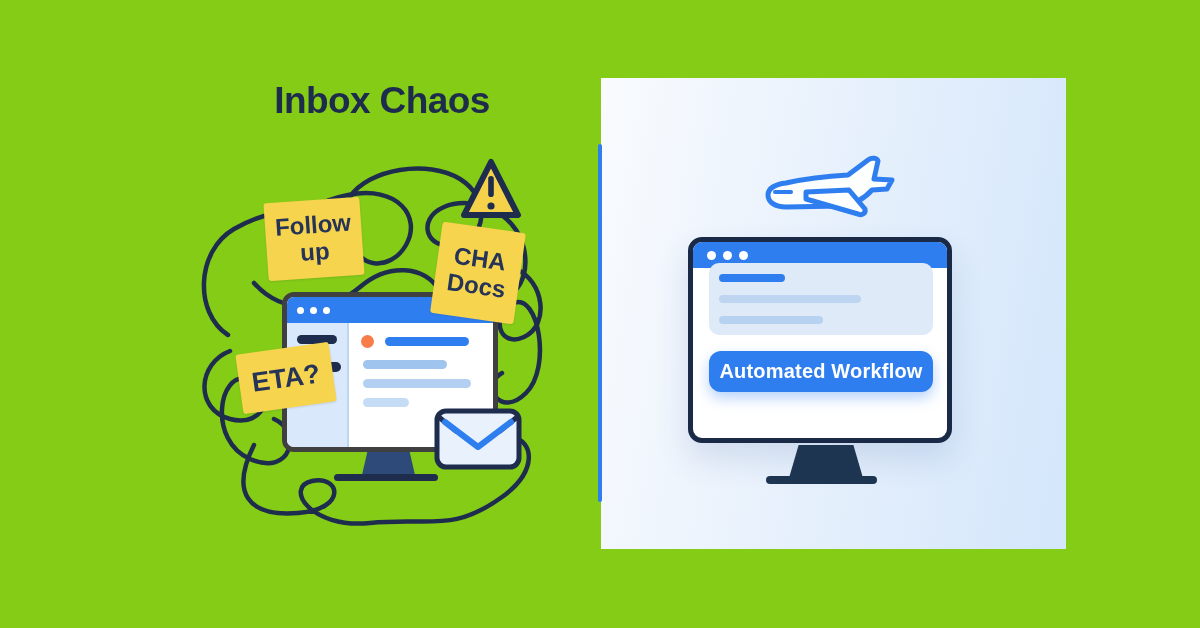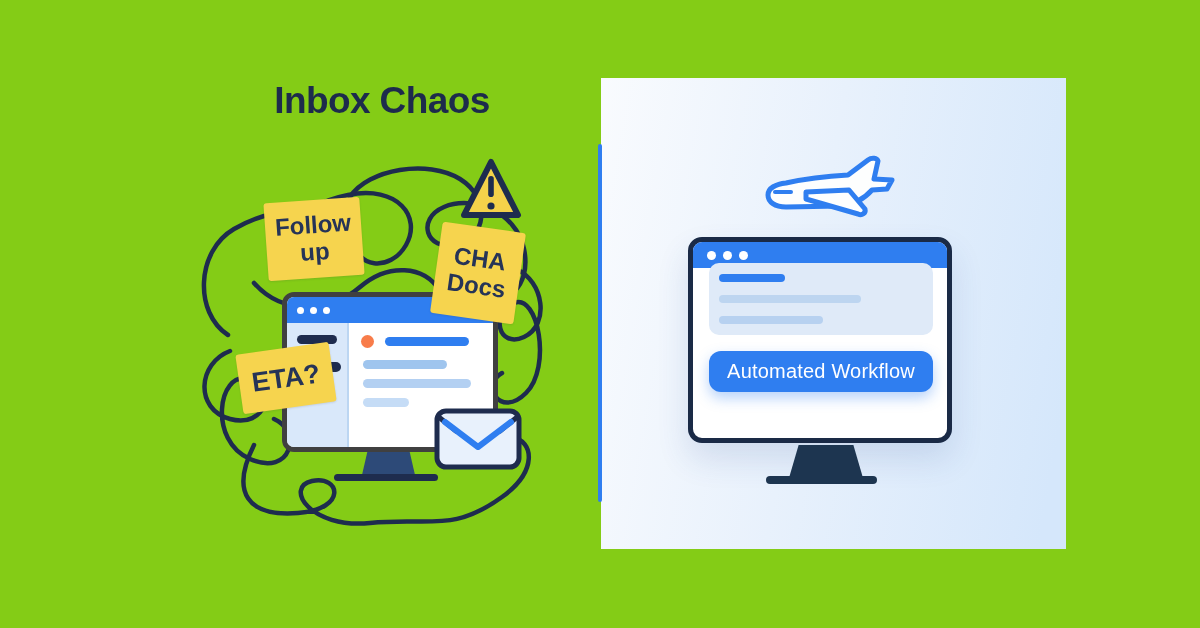--- a/index.html
+++ b/index.html
@@ -20,21 +20,21 @@
   
   .sticky{position:absolute;background:#f6d44e;color:#263457;font-weight:700;text-align:center;
           display:flex;align-items:center;justify-content:center;line-height:1.12;border-radius:3px;
           box-shadow:0 1px 2px rgba(30,44,78,0.12);}
   #sticky-follow-up{left:266px;top:200px;width:96px;height:78px;font-size:24px;transform:rotate(-4deg);}
   #sticky-cha-docs{left:436px;top:227px;width:84px;height:92px;font-size:24px;transform:rotate(8deg);}
   #sticky-eta{left:239px;top:348px;width:94px;height:60px;font-size:27px;transform:rotate(-8deg);}
   .sticky span{display:block;max-width:78px;}
 
   
-  .win{position:absolute;background:#fff;border:5px solid #404040;overflow:hidden;}
+  .win{position:absolute;background:#fff;border:5px solid #404040;overflow:hidden;font-weight:bold;}
   #left-window{left:282px;top:292px;width:206px;height:150px;border-radius:12px;}
   .win-header{height:26px;background:#2f7ef0;display:flex;align-items:center;padding-left:10px;gap:6px;}
   .dot{background:#fff;border-radius:50%;}
   .dot-s{width:7px;height:7px;}
   .dot-l{width:9px;height:9px;}
   #left-window-body{display:flex;height:124px;}
   #left-sidebar{width:60px;background:#d9e8fa;border-right:2px solid #bcd6f2;position:relative;}
   .side-bar1{position:absolute;left:10px;top:12px;width:40px;height:9px;background:#1e2c4e;border-radius:5px;}
   .side-bar2{position:absolute;left:10px;top:39px;width:44px;height:10px;background:#1e2c4e;border-radius:5px;}
   #left-content{flex:1;position:relative;}

